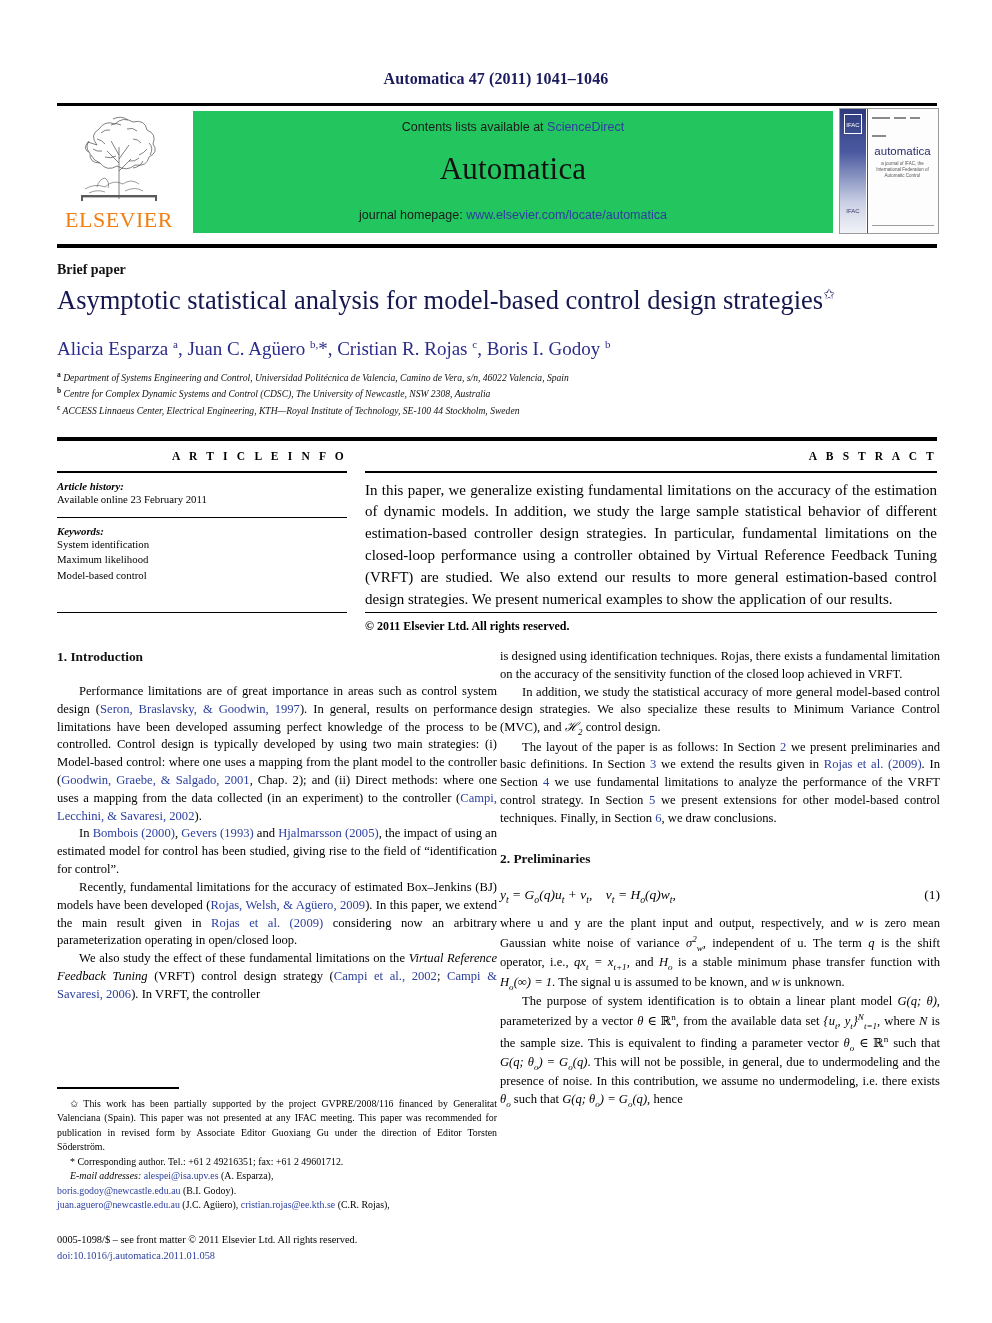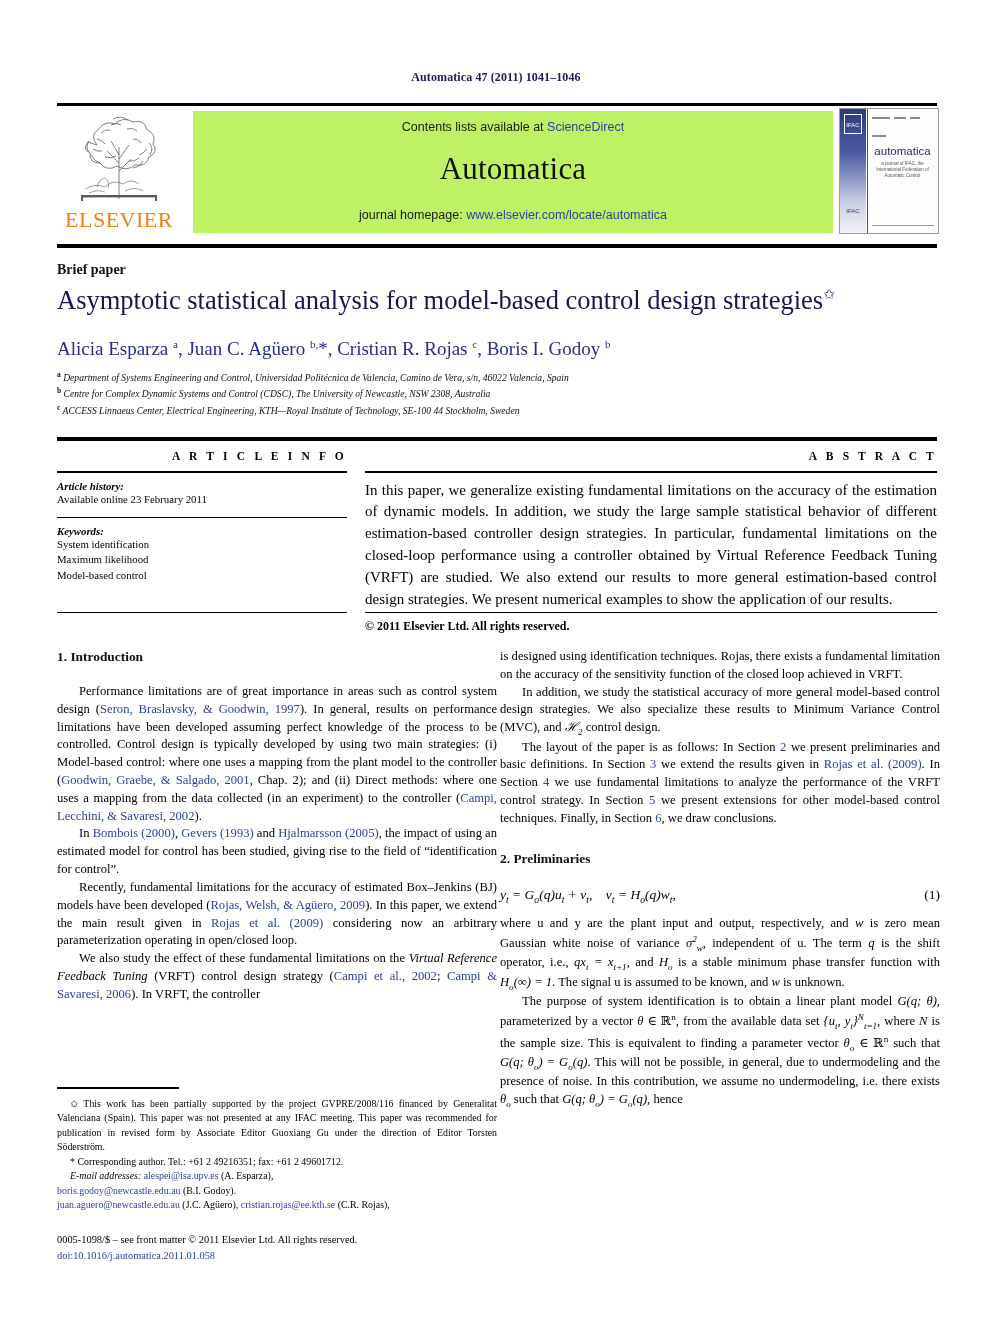--- a/index.html
+++ b/index.html
@@ -14,21 +14,21 @@
     overflow: hidden;
   }
 
   .page { position: absolute; left: 0; top: 0; width: 992px; height: 1323px; }
 
   
   .running-head {
     position: absolute;
     top: 70px; left: 0; width: 992px;
     text-align: center;
-    font-size: 12px;
+    font-size: 16px;
     font-weight: bold;
     color: #1b1b5e;
     letter-spacing: 0.1px;
   }
 
   
   .masthead {
     position: absolute;
     left: 57px; top: 103px;
     width: 880px; height: 130px;
@@ -45,21 +45,21 @@
     position: absolute; left: 0; top: 96px; width: 120px;
     text-align: center;
     font-family: "Liberation Serif", serif;
     font-size: 22px;
     letter-spacing: 0.5px;
     color: #F07F13;
   }
   .sd-band {
     position: absolute; left: 136px; top: 8px;
     width: 640px; height: 122px;
-    background: #bef264;
+    background: #22c55e;
     text-align: center;
   }
   .sd-line {
     position: absolute; top: 9px; left: 0; width: 640px;
     font-family: "Liberation Sans", sans-serif;
     font-size: 12.5px;
     color: #1a1a1a;
   }
   .sd-link { color: #2f3da0; }
   .journal-title {

